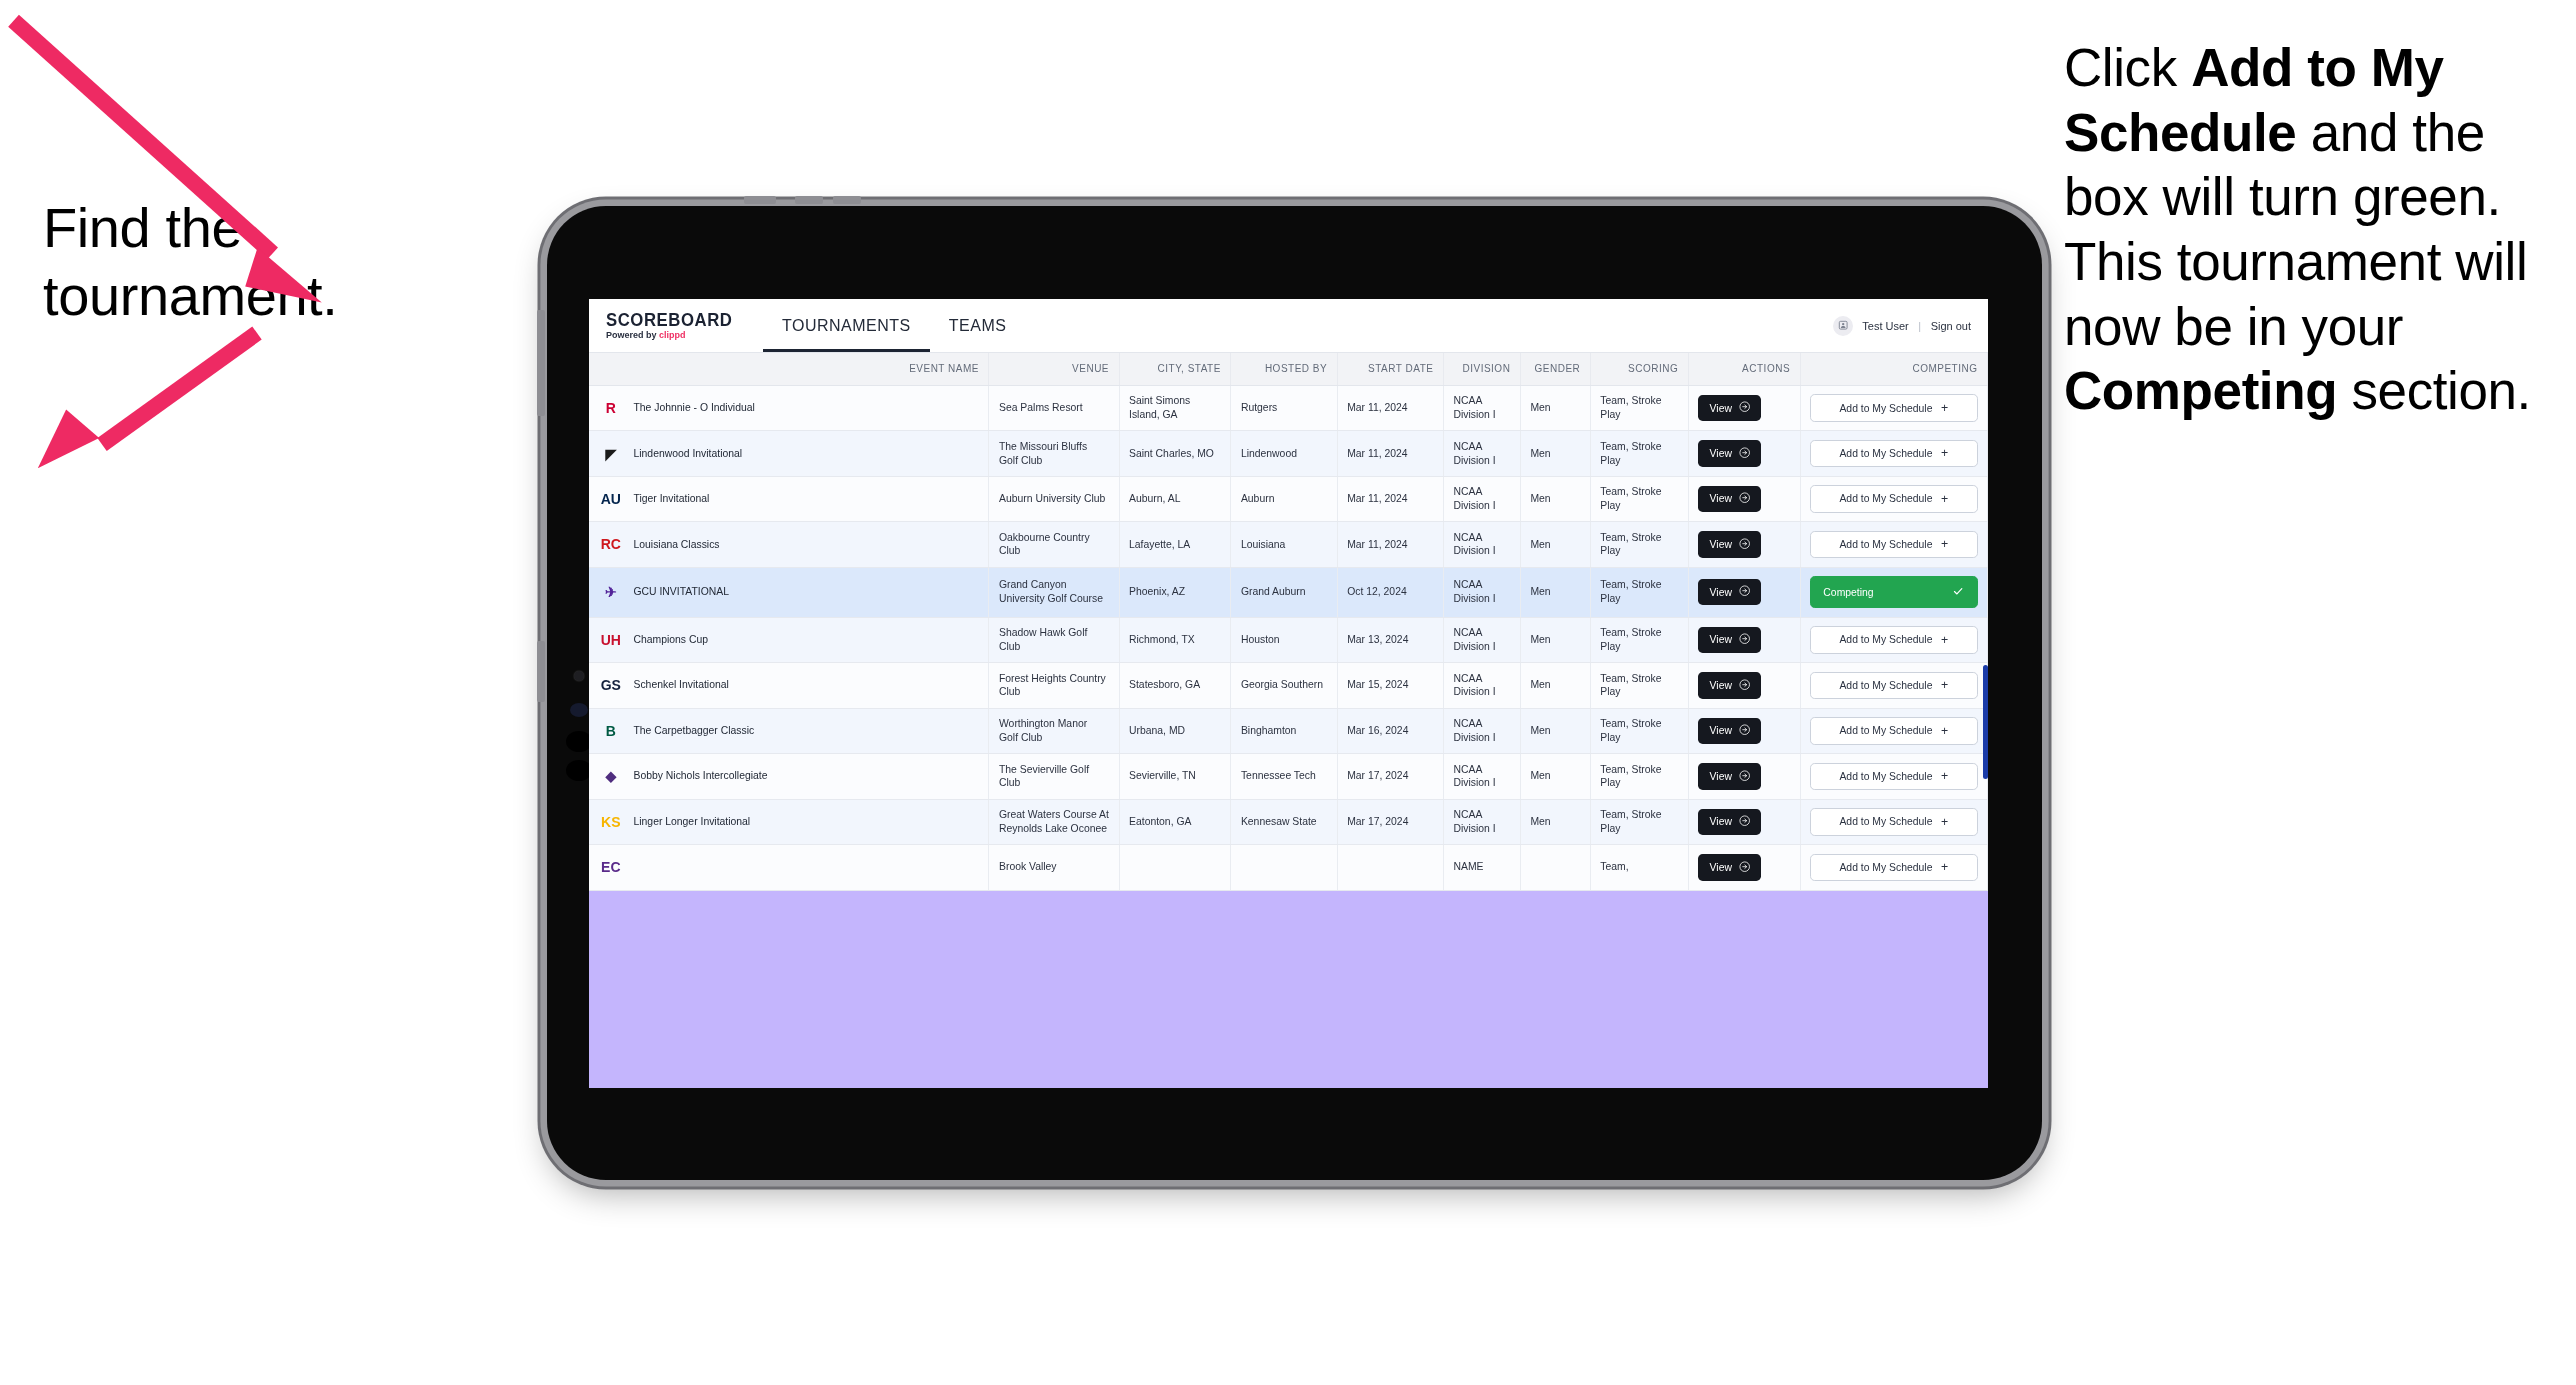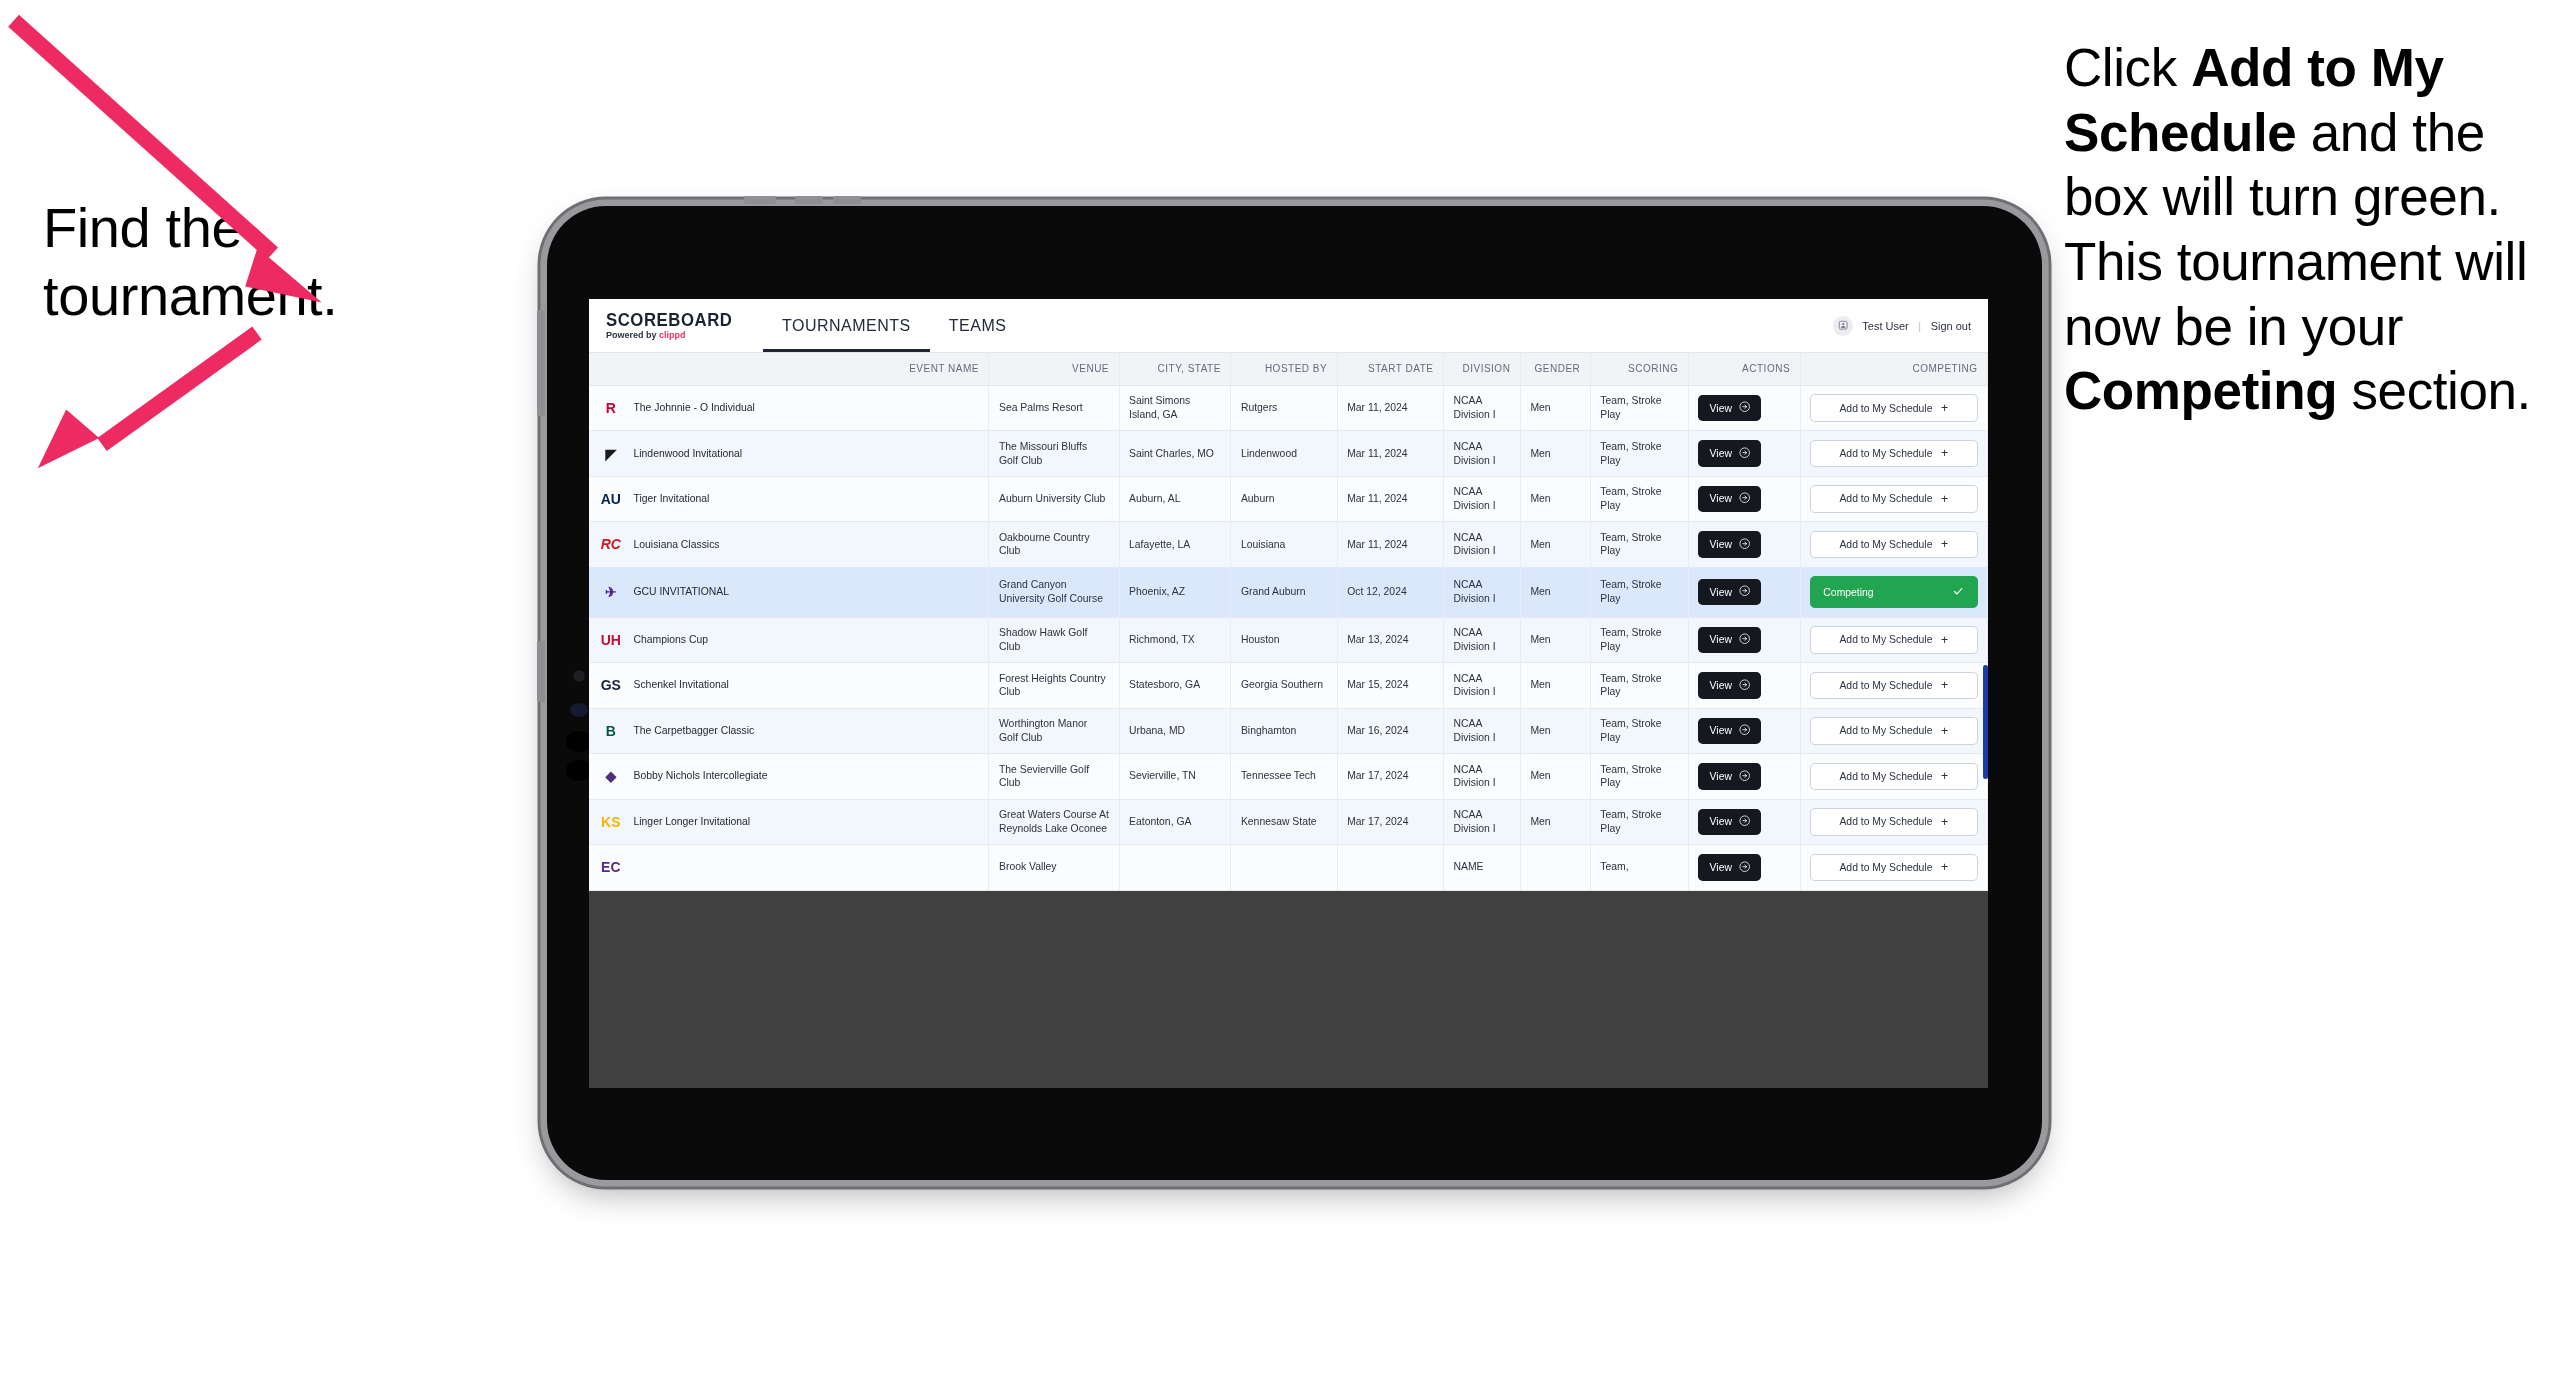--- a/index.html
+++ b/index.html
@@ -98,21 +98,21 @@
     background: #000;
   }
 
   
   #screen {
     position: absolute;
     left: 42px;
     top: 93px;
     width: 1399px;
     height: 789px;
-    background: #404040;
+    background: #c4b5fd;
     overflow: hidden;
   }
 
   
   #app-header {
     height: 53px;
     background: #ffffff;
     border-bottom: 0.9px solid #e3e6ec;
     display: flex;
     align-items: stretch;
@@ -468,21 +468,21 @@
                     </svg></span>
                 </button></td>
               <td><button class="btn-add">
                   <span>Add to My Schedule</span>
                   <span class="plus">+</span>
                 </button></td>
             </tr>
             <tr class="row-b">
               <td>
                 <div class="ev-cell">
-                  <div class="ev-logo" style="color: rgb(206, 24, 30); font-style: italic;">RC</div>
+                  <div class="ev-logo" style="color: rgb(206, 24, 30);">RC</div>
                   <span class="ev-name">Louisiana Classics</span>
                 </div>
               </td>
               <td>Oakbourne Country Club</td>
               <td>Lafayette, LA</td>
               <td>Louisiana</td>
               <td>Mar 11, 2024</td>
               <td>NCAA Division I</td>
               <td>Men</td>
               <td>Team, Stroke Play</td>

